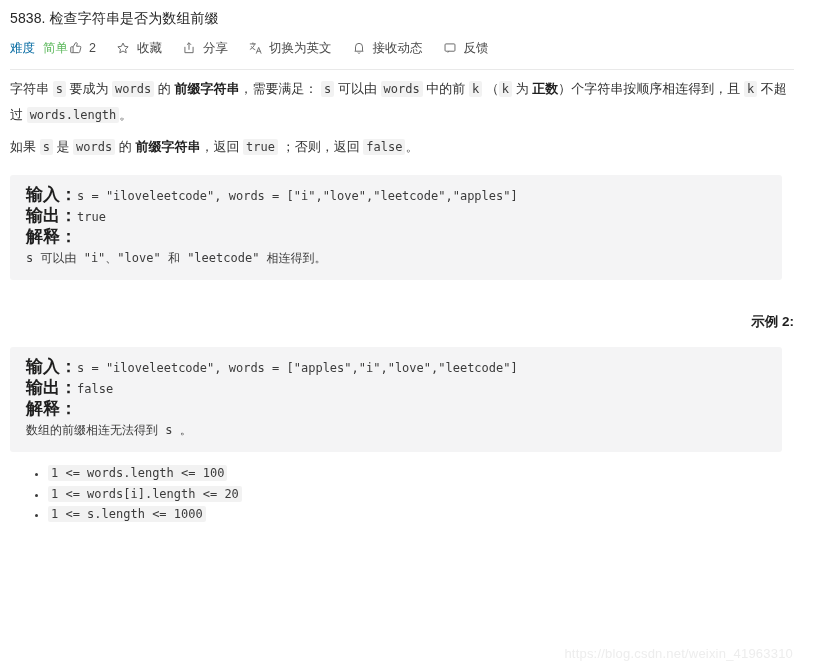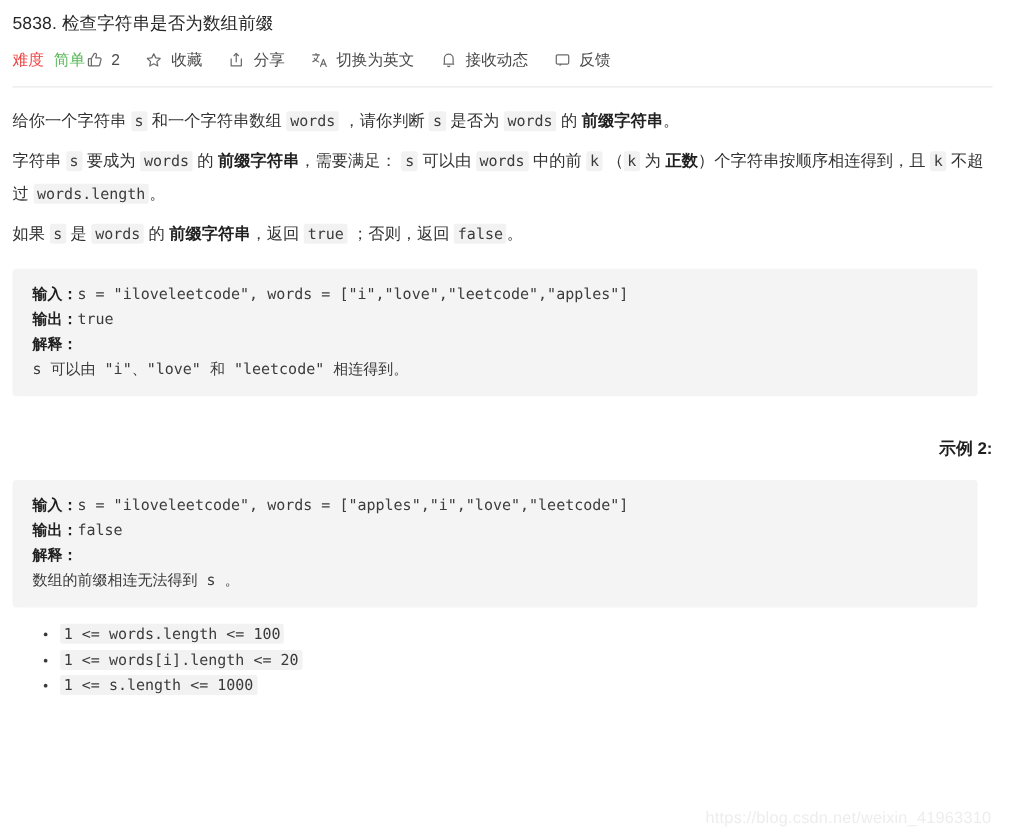--- a/index.html
+++ b/index.html
@@ -42,21 +42,21 @@
     color: #4a4a4a;
   }
   .tb-item {
     display: flex;
     align-items: center;
     margin-right: 20px;
     white-space: nowrap;
     line-height: 16px;
   }
   .tb-item.first { margin-right: 8px; }
-  .tb-label { color: #ef4444; }
+  .tb-label { color: #0369a1; }
   .difficulty {
     color: #5cb85c;
     font-size: 12.5px;
   }
   .tb-ico {
     display: inline-flex;
     align-items: center;
     justify-content: center;
     width: 15px;
     height: 15px;
@@ -117,21 +117,21 @@
     font-family: "DejaVu Sans Mono", "Liberation Mono", monospace;
     font-size: 12px;
     line-height: 20px;
     color: #3b3b3b;
     white-space: pre;
   }
   .ex-line .lbl {
     font-family: "Liberation Sans", "DejaVu Sans", sans-serif;
     font-weight: bold;
     color: #1f1f1f;
-    font-size: 12px;
+    font-size: 17px;
   }
 
   
   ul.hints {
     margin: 12px 0 0 0;
     padding-left: 38px;
     list-style: disc;
   }
   ul.hints li {
     line-height: 19.5px;
@@ -230,32 +230,20 @@
           <path d="M8 19.5l2.5-2"></path>
         </svg>
       </span>
       <span>反馈</span>
     </div>
 
   </div>
 
   <div class="divider"></div>
 
-  <p class="desc p1">
-    <span>给你一个字符串</span>
-    <code>s</code>
-    <span>和一个字符串数组</span>
-    <code>words</code>
-    <span>，请你判断</span>
-    <code>s</code>
-    <span>是否为</span>
-    <code>words</code>
-    <span>的</span>
-    <span class="bold">前缀字符串</span><span>。</span>
-  </p>
 
   <p class="desc p2">
     <span>字符串</span>
     <code>s</code>
     <span>要成为</span>
     <code>words</code>
     <span>的</span>
     <span class="bold">前缀字符串</span><span>，需要满足：</span>
     <code>s</code>
     <span>可以由</span>

